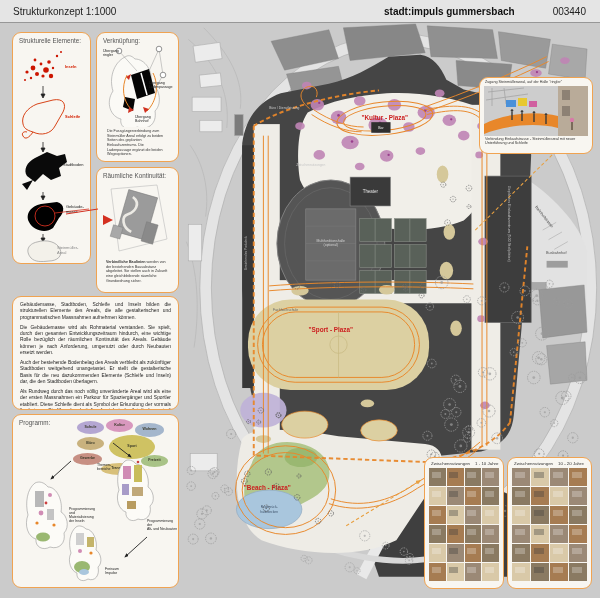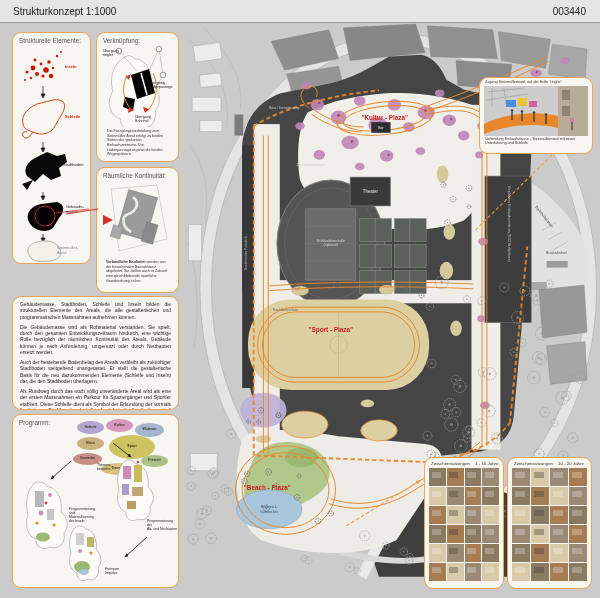--- a/index.html
+++ b/index.html
@@ -47,20 +47,21 @@
   svg text{font-family:"Liberation Sans",sans-serif;}
 </style>
 </head>
 <body>
 
 <div id="board">
 
   <div id="header">
     <span class="h-title">Strukturkonzept 1:1000</span>
     <span class="h-right">
+      <span class="h-proj">stadt:impuls gummersbach</span>
       <span class="h-code">003440</span>
     </span>
   </div>
 
   <svg id="map" viewBox="0 22 600 598" width="600" height="576">
     <defs>
       <marker id="ah" markerWidth="6" markerHeight="6" refX="4" refY="2" orient="auto">
         <path d="M0,0 L5,2 L0,4 Z" fill="#e8a040"></path>
       </marker>
       <marker id="ahk" markerWidth="6" markerHeight="6" refX="4" refY="2" orient="auto">

